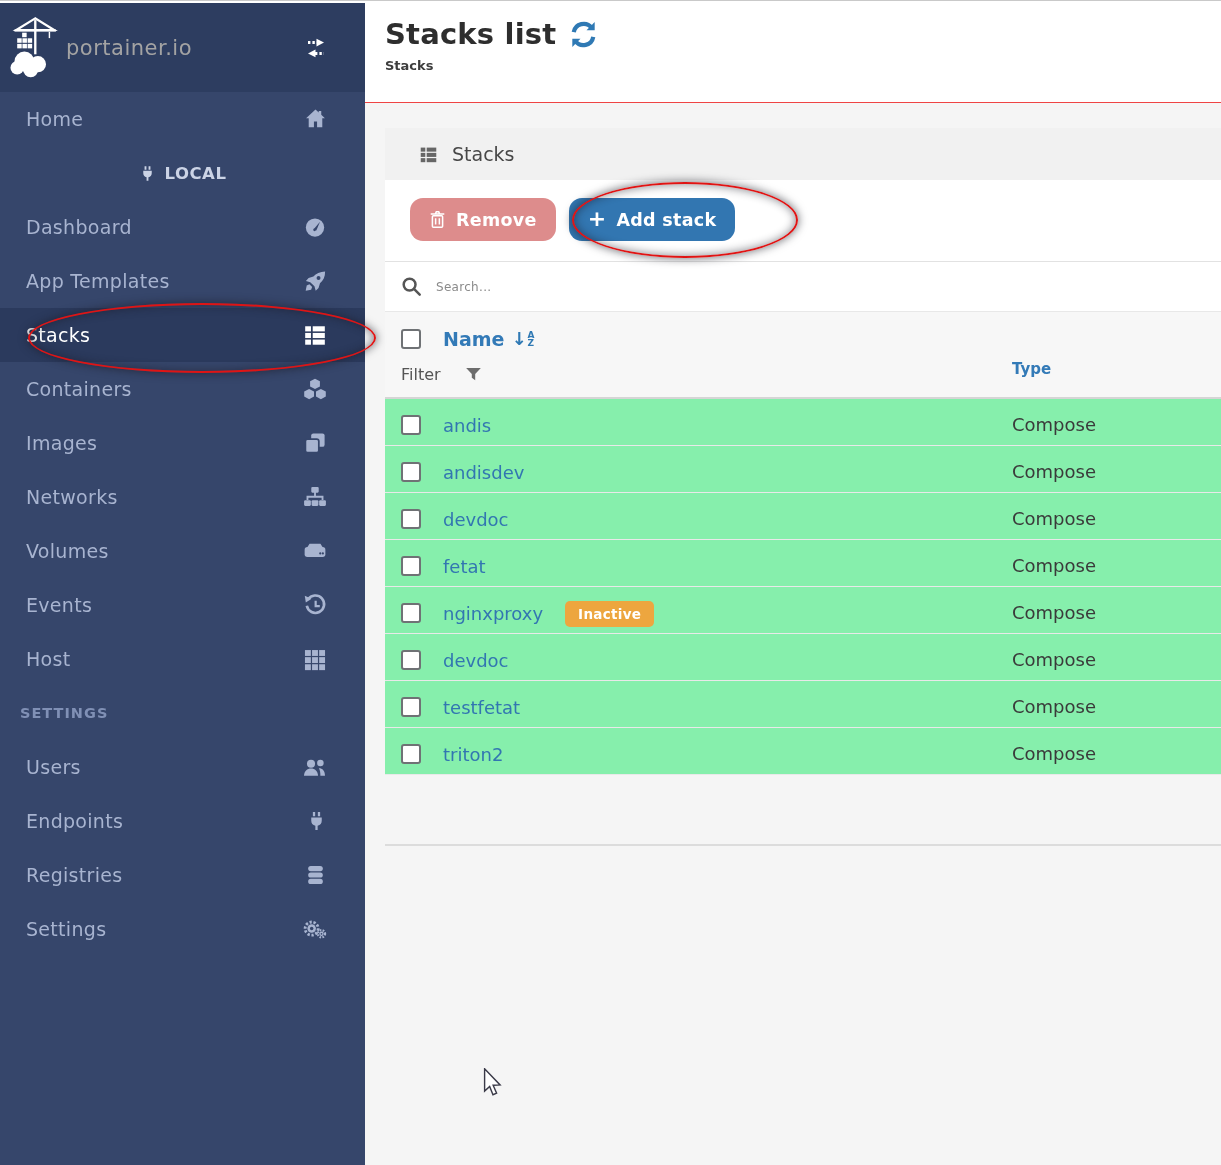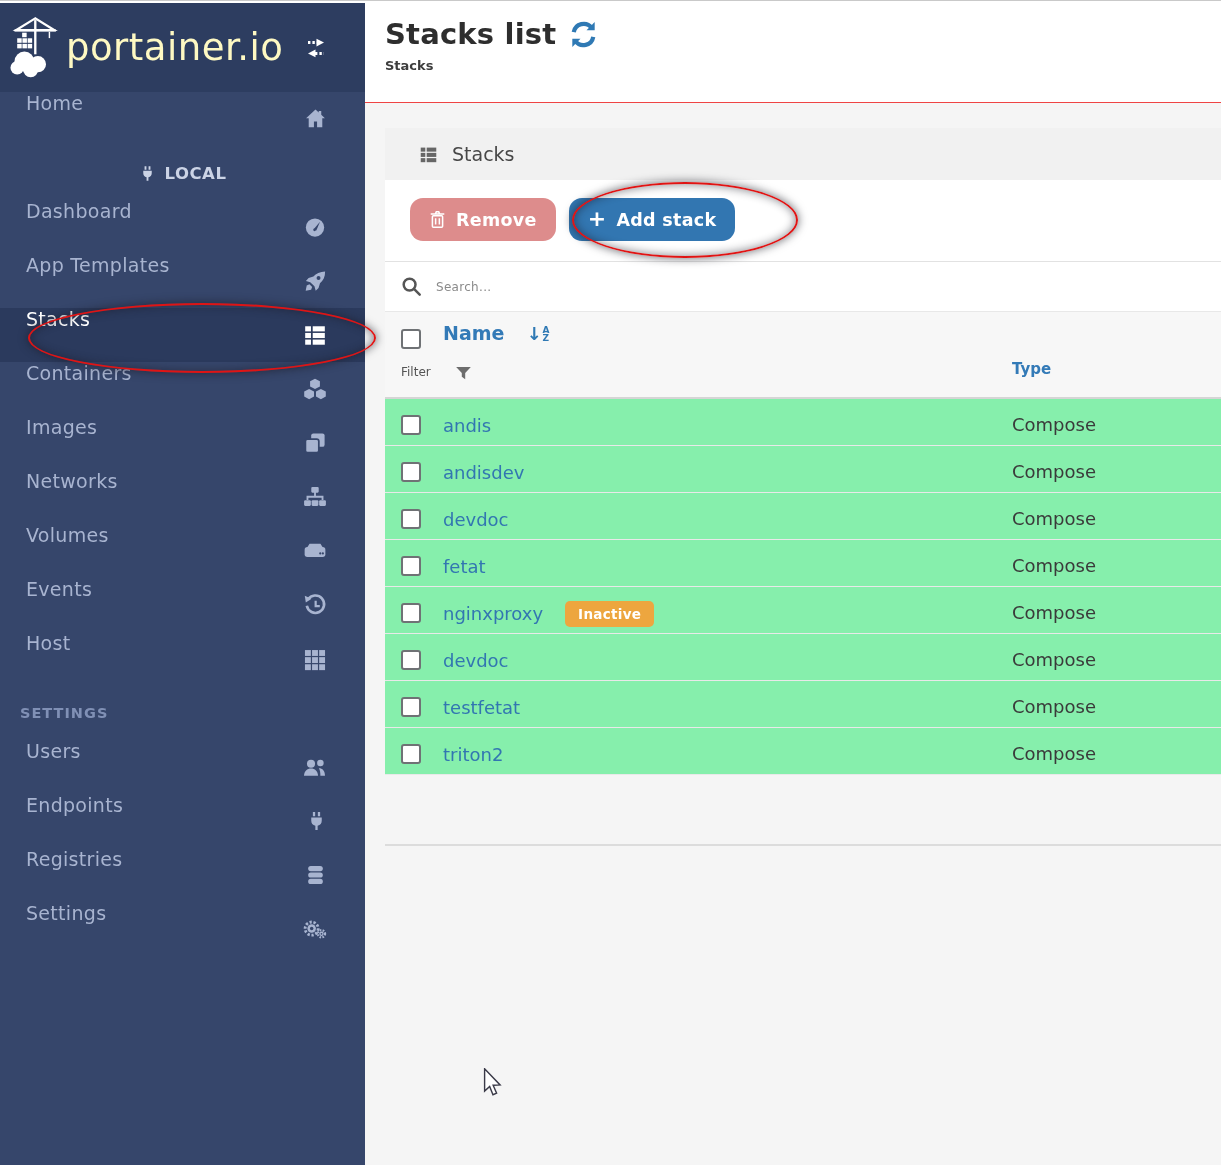--- a/index.html
+++ b/index.html
@@ -8,24 +8,24 @@
 
   .topstrip { position:absolute; left:0; top:0; width:1221px; height:3px;
     background:#fff; border-top:1px solid #c9c9c9; z-index:5; }
 
   
   .sidebar { position:absolute; left:0; top:3px; width:365px; height:1162px;
     background:#36466b; z-index:2; }
   .side-header { height:89px; background:#2d3d60; position:relative;
     display:flex; align-items:center; }
   .logo-mark { margin-left:10px; }
-  .brand { color:#fef9c3; font-size:37px; font-weight:400; letter-spacing:.5px; margin-left:2px;text-align:right; }
+  .brand { color:#a3a3a3; font-size:21px; font-weight:400; letter-spacing:.5px; margin-left:2px;text-align:right; }
   .collapse-btn { position:absolute; right:36px; top:34px; color:#fff; cursor:pointer; }
 
-  .nav-item { position:relative; height:54px; display:flex; align-items:flex-start;
+  .nav-item { position:relative; height:54px; display:flex; align-items:center;
     padding-left:26px; color:#a8b4d0; font-size:19px; letter-spacing:.3px; cursor:pointer; }
   .nav-item .nav-ico { position:absolute; right:38px; top:50%; transform:translateY(-50%); }
   .nav-item.active { background:#2b3a5d; color:#fff; }
   .side-local { height:54px; display:flex; align-items:center; justify-content:center;
     gap:9px; color:#ccd4e6; font-size:16.5px; font-weight:bold; letter-spacing:.5px; }
   .side-section { height:54px; display:flex; align-items:center; padding-left:20px;
     color:#8090b5; font-size:14.5px; font-weight:bold; letter-spacing:1px; }
   svg { display:block; }
 
   
@@ -50,28 +50,28 @@
   .search-row { height:50px; display:flex; align-items:center; padding-left:16px;
     border-bottom:1px solid #e8e8e8; gap:14px; }
   .search-row input { border:none; outline:none; font-size:12px; color:#0f172a; width:500px;
     font-family:inherit; background:transparent; }
   .search-row input::placeholder { color:#8a8a8a; letter-spacing:.3px; }
 
   .thead { position:relative; height:87px; background:#f7f7f7; border-bottom:2px solid #d5d5d5; }
   .checkbox { width:20px; height:20px; background:#fff; border:2px solid #6f7275;
     border-radius:3px; cursor:pointer; }
   .thead .checkbox { position:absolute; left:16px; top:17px; }
-  .name-header { position:absolute; left:58px; top:10px; display:flex; align-items:flex-end;
-    gap:22px; color:#337ab7; font-size:19px; font-weight:bold; cursor:pointer; }
+  .name-header { position:absolute; left:58px; top:16px; display:flex; align-items:flex-start;
+    gap:7px; color:#337ab7; font-size:19px; font-weight:bold; cursor:pointer; }
   .sort-ico { display:flex; align-items:center; color:#2f79b4; }
   .sort-ico .arrow { font-size:18px; font-weight:bold; }
   .sort-ico .letters { display:flex; flex-direction:column; font-size:9px; font-weight:bold;
     line-height:8px; margin-left:1px; }
-  .filter-row { position:absolute; left:16px; top:53px; display:flex; align-items:flex-start;
-    gap:24px; color:#555; font-size:12px; cursor:pointer; }
+  .filter-row { position:absolute; left:16px; top:53px; display:flex; align-items:center;
+    gap:24px; color:#555; font-size:16px; cursor:pointer; }
   .type-header { position:absolute; left:627px; top:48px; color:#337ab7;
     font-size:15px; font-weight:bold; cursor:pointer; }
 
   .trow { position:relative; height:47px; border-bottom:1px solid #e9e9e9; background:#86efac; }
   .trow .checkbox { position:absolute; left:16px; top:16px; }
   .row-main { position:absolute; left:58px; top:0; height:53px; display:flex; align-items:center; gap:22px; }
   .row-name { color:#3276b1; font-size:18px; cursor:pointer; }
   .row-badge { background:#eda63f; color:#fff; font-size:13.5px; font-weight:bold;
     border-radius:5px; padding:5px 13px; letter-spacing:.3px; }
   .row-type { position:absolute; left:627px; top:15px; color:#3a3a3a; font-size:18px; }

